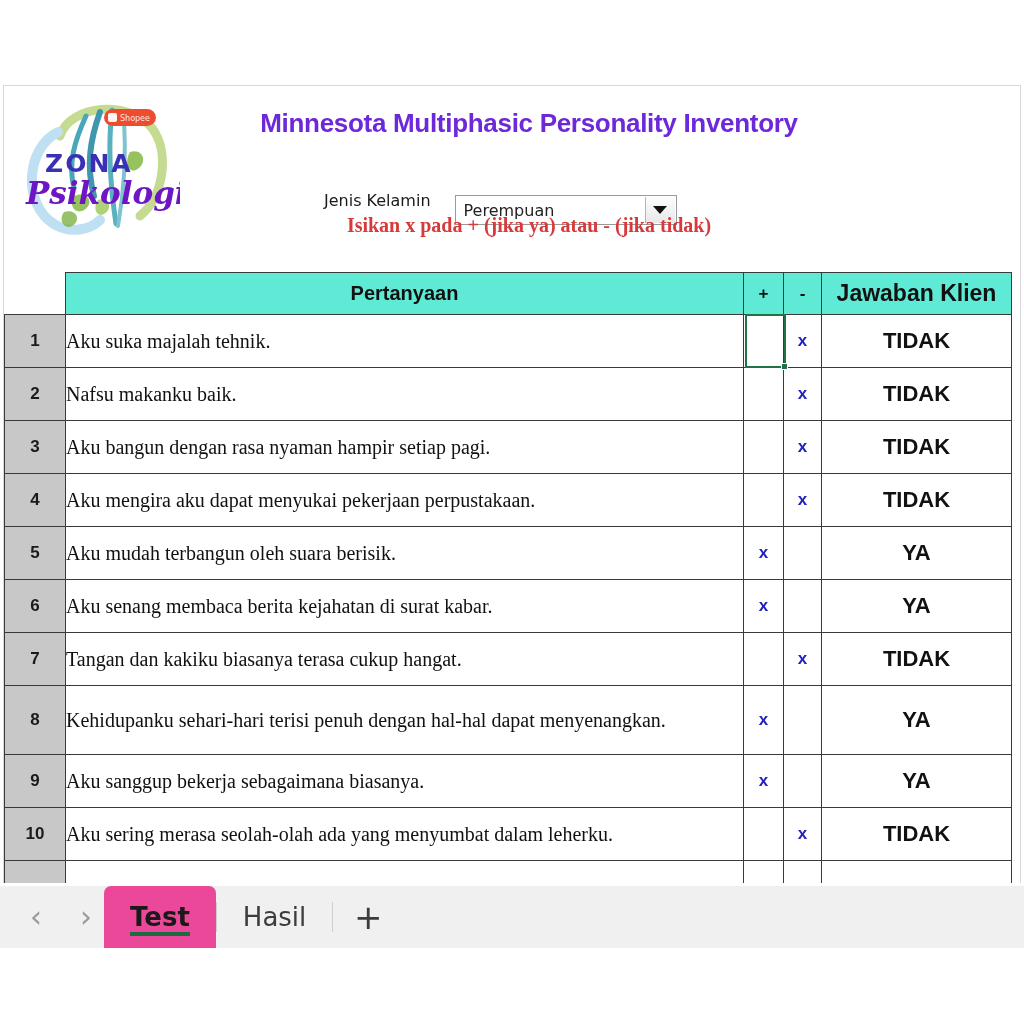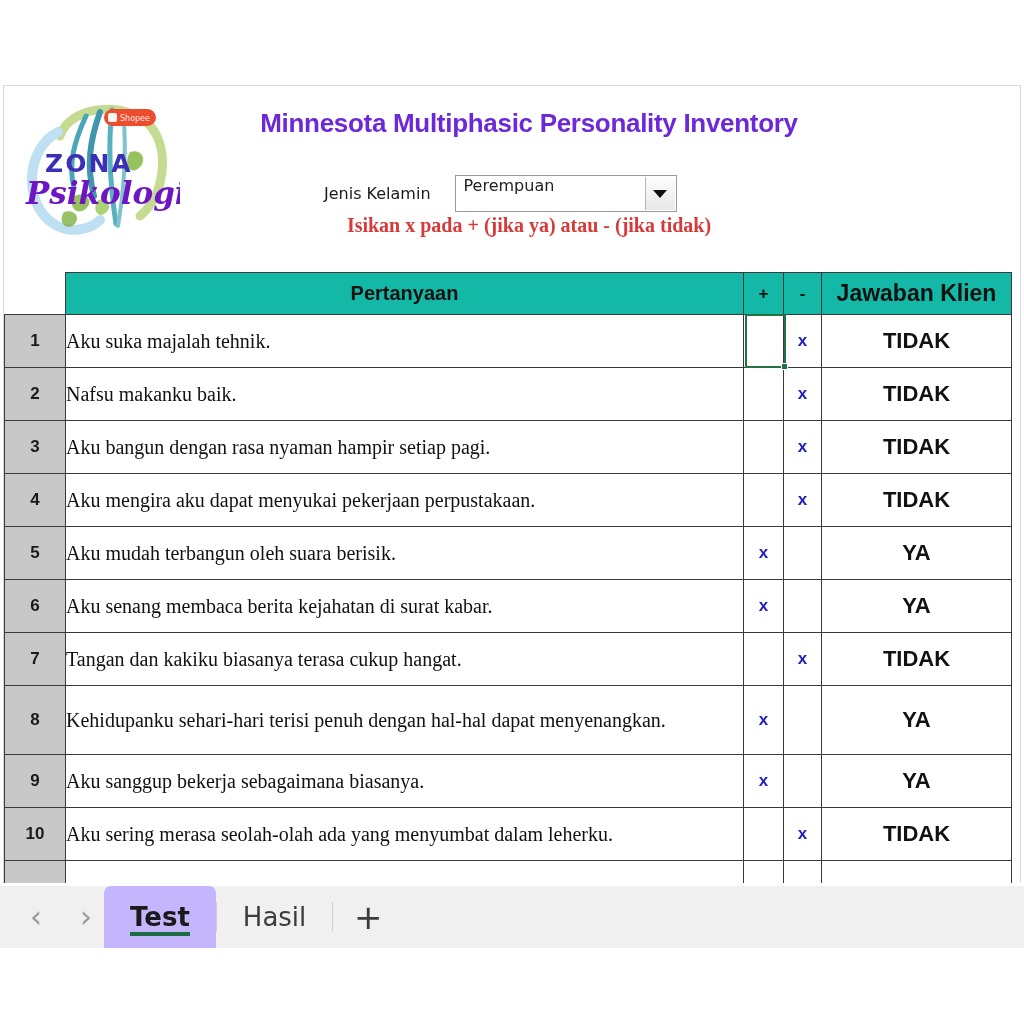--- a/index.html
+++ b/index.html
@@ -75,24 +75,26 @@
     gap: 24px;
   }
   .gender-label {
     font-size: 16px;
     color: #1a1a1a;
     font-family: "DejaVu Sans", sans-serif;
   }
   .gender-select {
     position: relative;
     width: 222px;
-    height: 37px;
+    height: 30px;
     border: 1px solid #9a9a9a;
     background: #ffffff;
     display: flex;
+    align-items: center;
+    margin-top: 20px;
   }
   .gender-value {
     padding-left: 8px;
     font-size: 16px;
     color: #222222;
     font-family: "DejaVu Sans", sans-serif;
   }
   .gender-arrow-box {
     position: absolute;
     right: 1px;
@@ -151,21 +153,21 @@
     vertical-align: middle;
   }
 
   
   .hdr-blank {
     border: none !important;
     background: #ffffff;
   }
   .hdr {
     height: 42px;
-    background: #14b8a6;
+    background: #5eead4;
     text-align: center;
     font-size: 20px;
     font-weight: bold;
     color: #111111;
     font-family: "Liberation Sans", sans-serif;
   }
   .hdr.small { font-size: 17px; }
   .hdr.ans   { font-size: 23px; margin-top: 24px; }
 
   
@@ -273,21 +275,21 @@
     flex-direction: column;
     align-items: center;
     justify-content: center;
     padding: 0 26px;
     font-size: 26px;
     color: #3c3c3c;
     font-family: "DejaVu Sans", sans-serif;
     position: relative;
   }
   .tab.active {
-    background: #c4b5fd;
+    background: #ec4899;
     border-top-left-radius: 7px;
     border-top-right-radius: 7px;
     font-weight: bold;
     color: #1a1a1a;
   }
   .tab .tab-underline {
     position: absolute;
     bottom: 12px;
     left: 26px;
     right: 26px;

